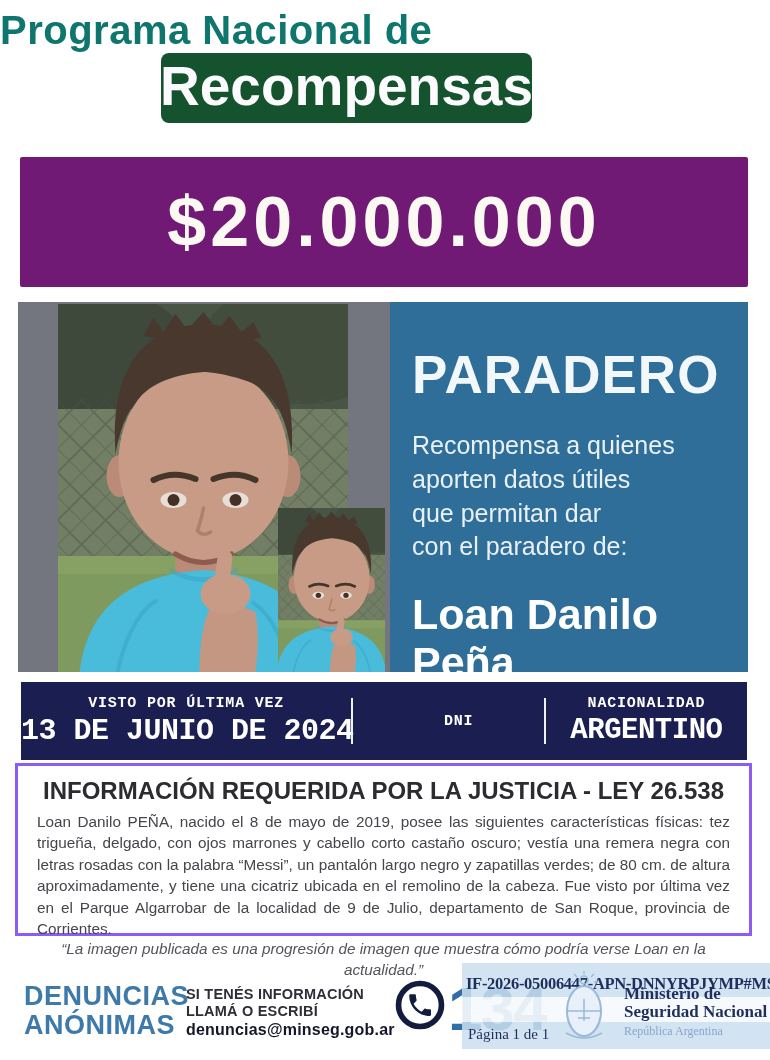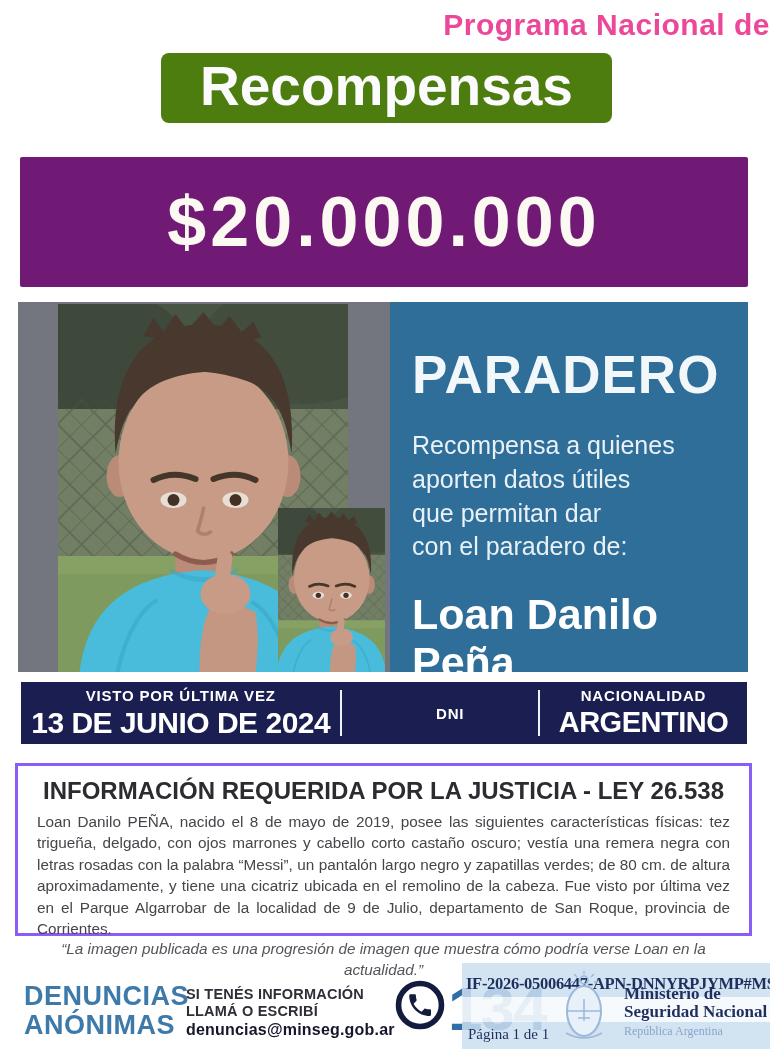--- a/index.html
+++ b/index.html
@@ -3,26 +3,26 @@
 <meta charset="utf-8">
 <style>
   html,body { margin:0; padding:0; background:#ffffff; }
   .poster {
     position:relative; width:770px; height:1060px; background:#ffffff;
     font-family:"Liberation Sans", sans-serif; overflow:hidden;
     outline:1px solid #ececec;
   }
   
   .program-title {
-    position:absolute; top:8px; left:0; right:0; text-align:right;
-    font-size:30px; font-weight:700; color:#ec4899; letter-spacing:.5px;
+    position:absolute; top:8px; left:0; right:0; text-align:left;
+    font-size:40px; font-weight:700; color:#0f766e; letter-spacing:.5px;
   }
   .recompensas-box {
-    position:absolute; left:161px; top:53px; width:451px; height:70px;
-    background:#4d7c0f; border-radius:8px; display:flex; align-items:center;
+    position:absolute; left:161px; top:53px; width:371px; height:70px;
+    background:#14532d; border-radius:8px; display:flex; align-items:center;
     justify-content:center; color:#fbfbfd; font-size:55px; font-weight:700;
     padding-bottom:4px; box-sizing:border-box;
   }
   
   .reward-banner {
     position:absolute; left:20px; top:157px; width:728px; height:130px;
     background:#701a75; border-radius:2px; display:flex; align-items:center;
     justify-content:center; color:#fcf9f2; font-size:70px; font-weight:800;
     letter-spacing:4px;
   }
@@ -33,22 +33,22 @@
   .photo-inset { position:absolute; right:5px; bottom:0; width:107px; height:164px; z-index:2; }
   .info-panel {
     flex:1; background:#2f6e98; color:#fff; box-sizing:border-box;
     padding:42px 8px 0 22px;
   }
   .paradero-title { font-size:53px; font-weight:800; letter-spacing:1px; color:#f2f7fa; }
   .paradero-desc { margin-top:24px; font-size:25px; line-height:1.35; color:#e9f1f7; font-weight:500; }
   .paradero-name { margin-top:26px; font-size:43px; font-weight:700; line-height:1.12; width:300px; color:#ffffff; }
   
   .lastseen-bar {
-    position:absolute; left:21px; top:682px; width:726px; height:62px;
-    background:#1b1e50; display:flex; align-items:center; color:#ffffff; text-align:center;
+    position:absolute; left:21px; top:682px; width:726px; height:78px;
+    background:#1b1e50; display:flex; align-items:center; color:#ffffff; text-align:center;font-family:Liberation Mono, monospace;
   }
   .ls-col { display:flex; flex-direction:column; justify-content:center; }
   .ls-col.c1 { width:45.5%; } .ls-col.c2 { width:25%;padding-left:20px; } .ls-col.c3 { width:29.5%; }
   .ls-sep { width:2px; height:46px; background:#eef2fa; flex:none; }
   .ls-label { font-size:15px; font-weight:700; letter-spacing:.8px; }
   .ls-value { font-size:29px; font-weight:800; letter-spacing:-.5px; margin-top:2px; white-space:nowrap; }
   .ls-col.c1 .ls-value { font-size:30px; }
   
   .legal-box {
     position:absolute; left:15px; top:763px; width:737px; height:173px;

